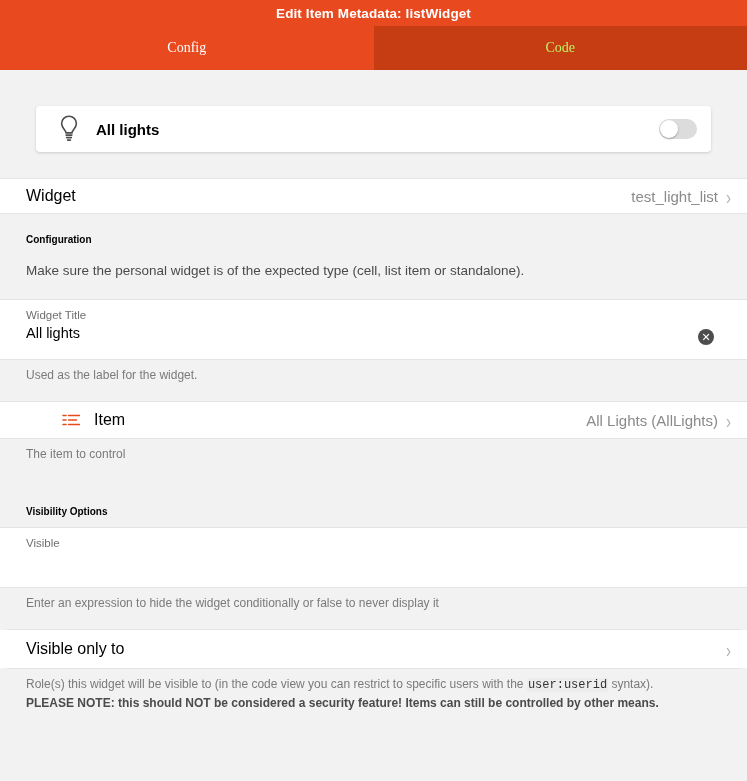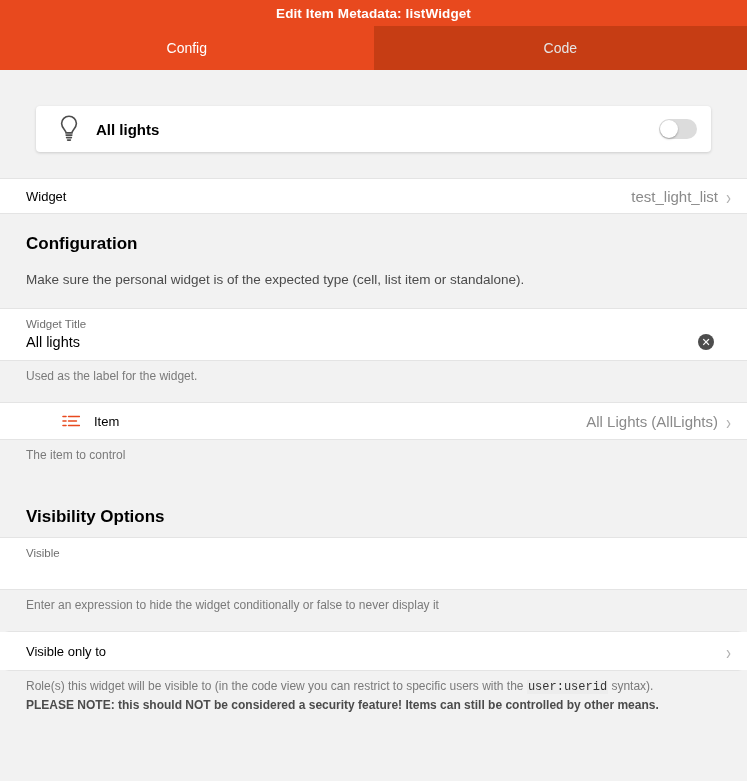--- a/index.html
+++ b/index.html
@@ -44,28 +44,29 @@
   }
   .tab {
     flex: 1 1 0;
     display: flex;
     align-items: center;
     justify-content: center;
     color: #ffffff;
     font-size: 14px;
     cursor: pointer;
     user-select: none;
+    font-family: Liberation Serif, serif;
   }
   .tab.active {
     background: #e8491e;
     font-weight: normal;
   }
   .tab.inactive {
     background: #c63d14;
-    color: #e5e5e5;
+    color: #bef264;
   }
   
   .content {
     padding: 0;
     height: calc(781px - 70px);
     overflow: hidden;
   }
   
   .card-lamp {
     margin: 36px 36px 0 36px;
@@ -118,56 +119,56 @@
   }
   .row {
     height: 34px;
     display: flex;
     align-items: center;
     padding: 0 16px 0 26px;
     background: #ffffff;
     cursor: pointer;
   }
   .row-title {
-    font-size: 13px;
+    font-size: 16px;
     color: #000;
     flex: 1;
   }
   .row-value {
     font-size: 15px;
     color: #8a8a8a;
     margin-right: 8px;
   }
   .chev {
     color: #b3b3b3;
     font-size: 15px;
     line-height: 1;
     transform: scaleY(1.35);
   }
   
   .section-h {
-    font-size: 17px;
+    font-size: 10px;
     font-weight: bold;
     color: #000;
     margin: 20px 0 0 26px;
   }
   .para {
     font-size: 13.5px;
     color: #4b4b4b;
     line-height: 20px;
     margin: 8px 26px 0 26px;
   }
   .para.small-gap { margin-top: 16px; }
   
   .input-block {
     margin-top: 18px;
     background: #ffffff;
     border-top: 1px solid #e4e4e4;
     border-bottom: 1px solid #e4e4e4;
-    padding: 8px 16px 8px 26px;
+    padding: 8px 16px 16px 26px;
     min-height: 46px;
     display: flex;
     flex-direction: column;
     justify-content: center;
     position: relative;
   }
   .field-label {
     font-size: 11.5px;
     color: #6f6f6f;
     line-height: 14px;

